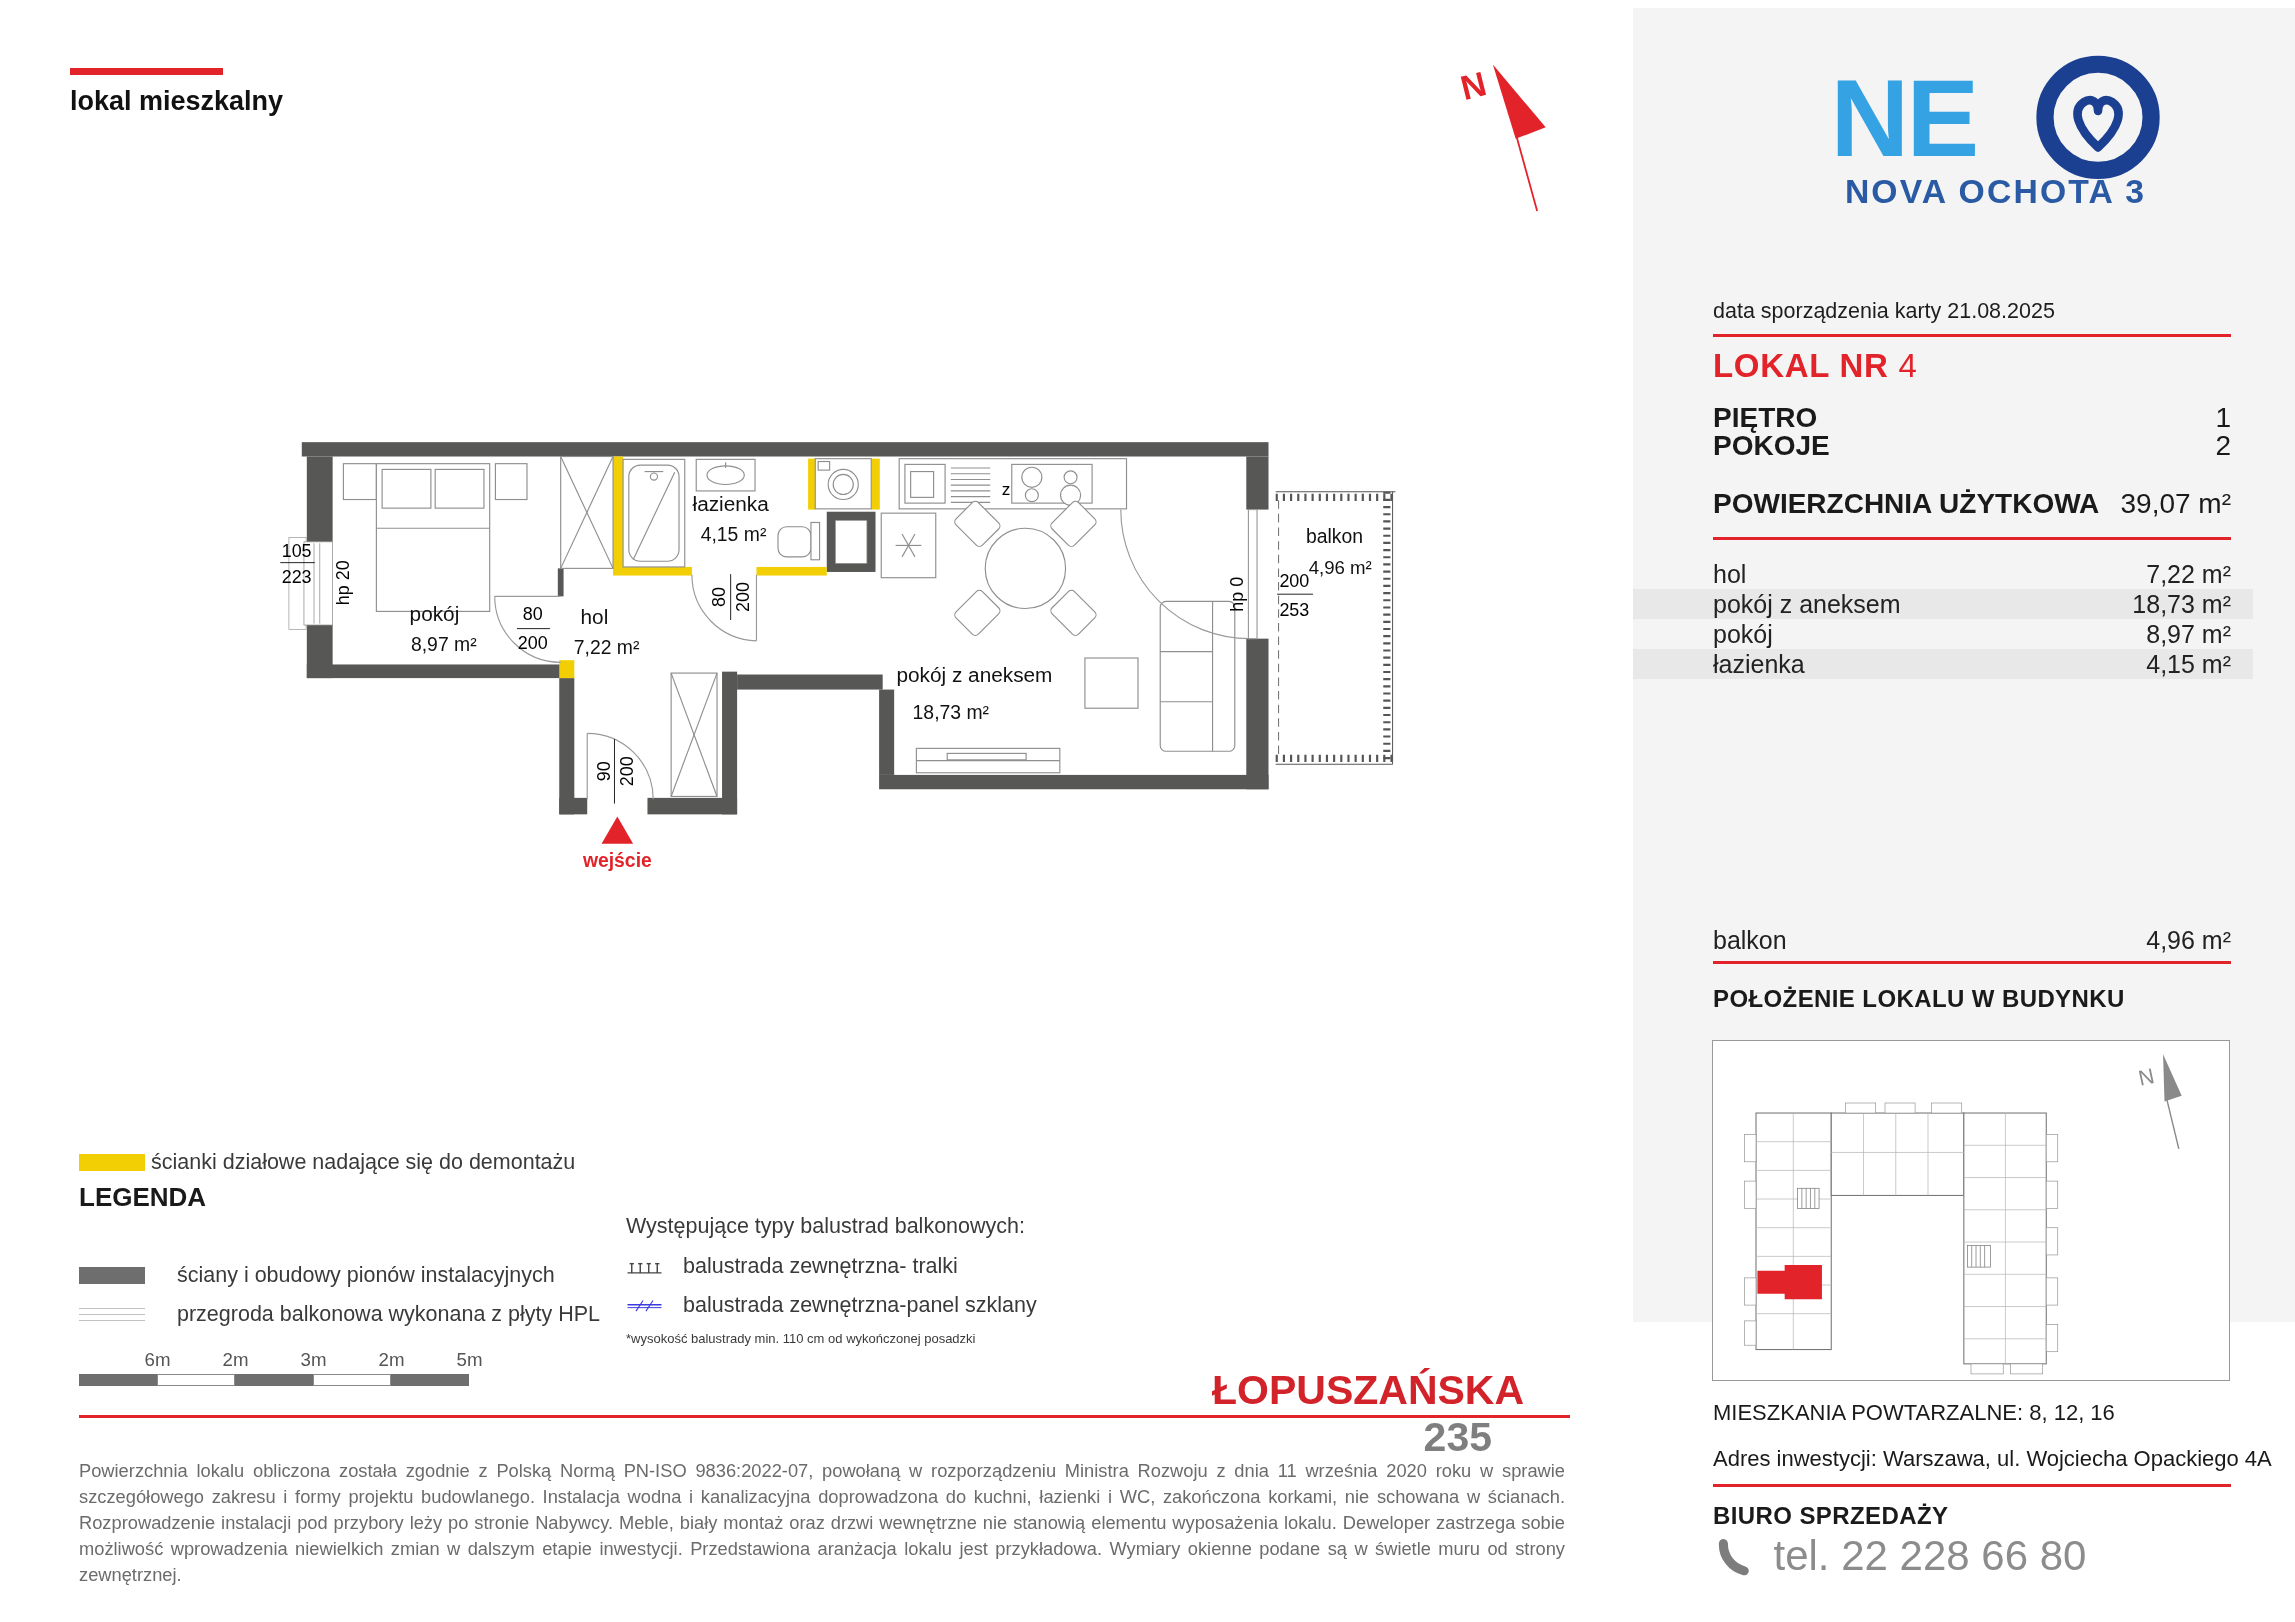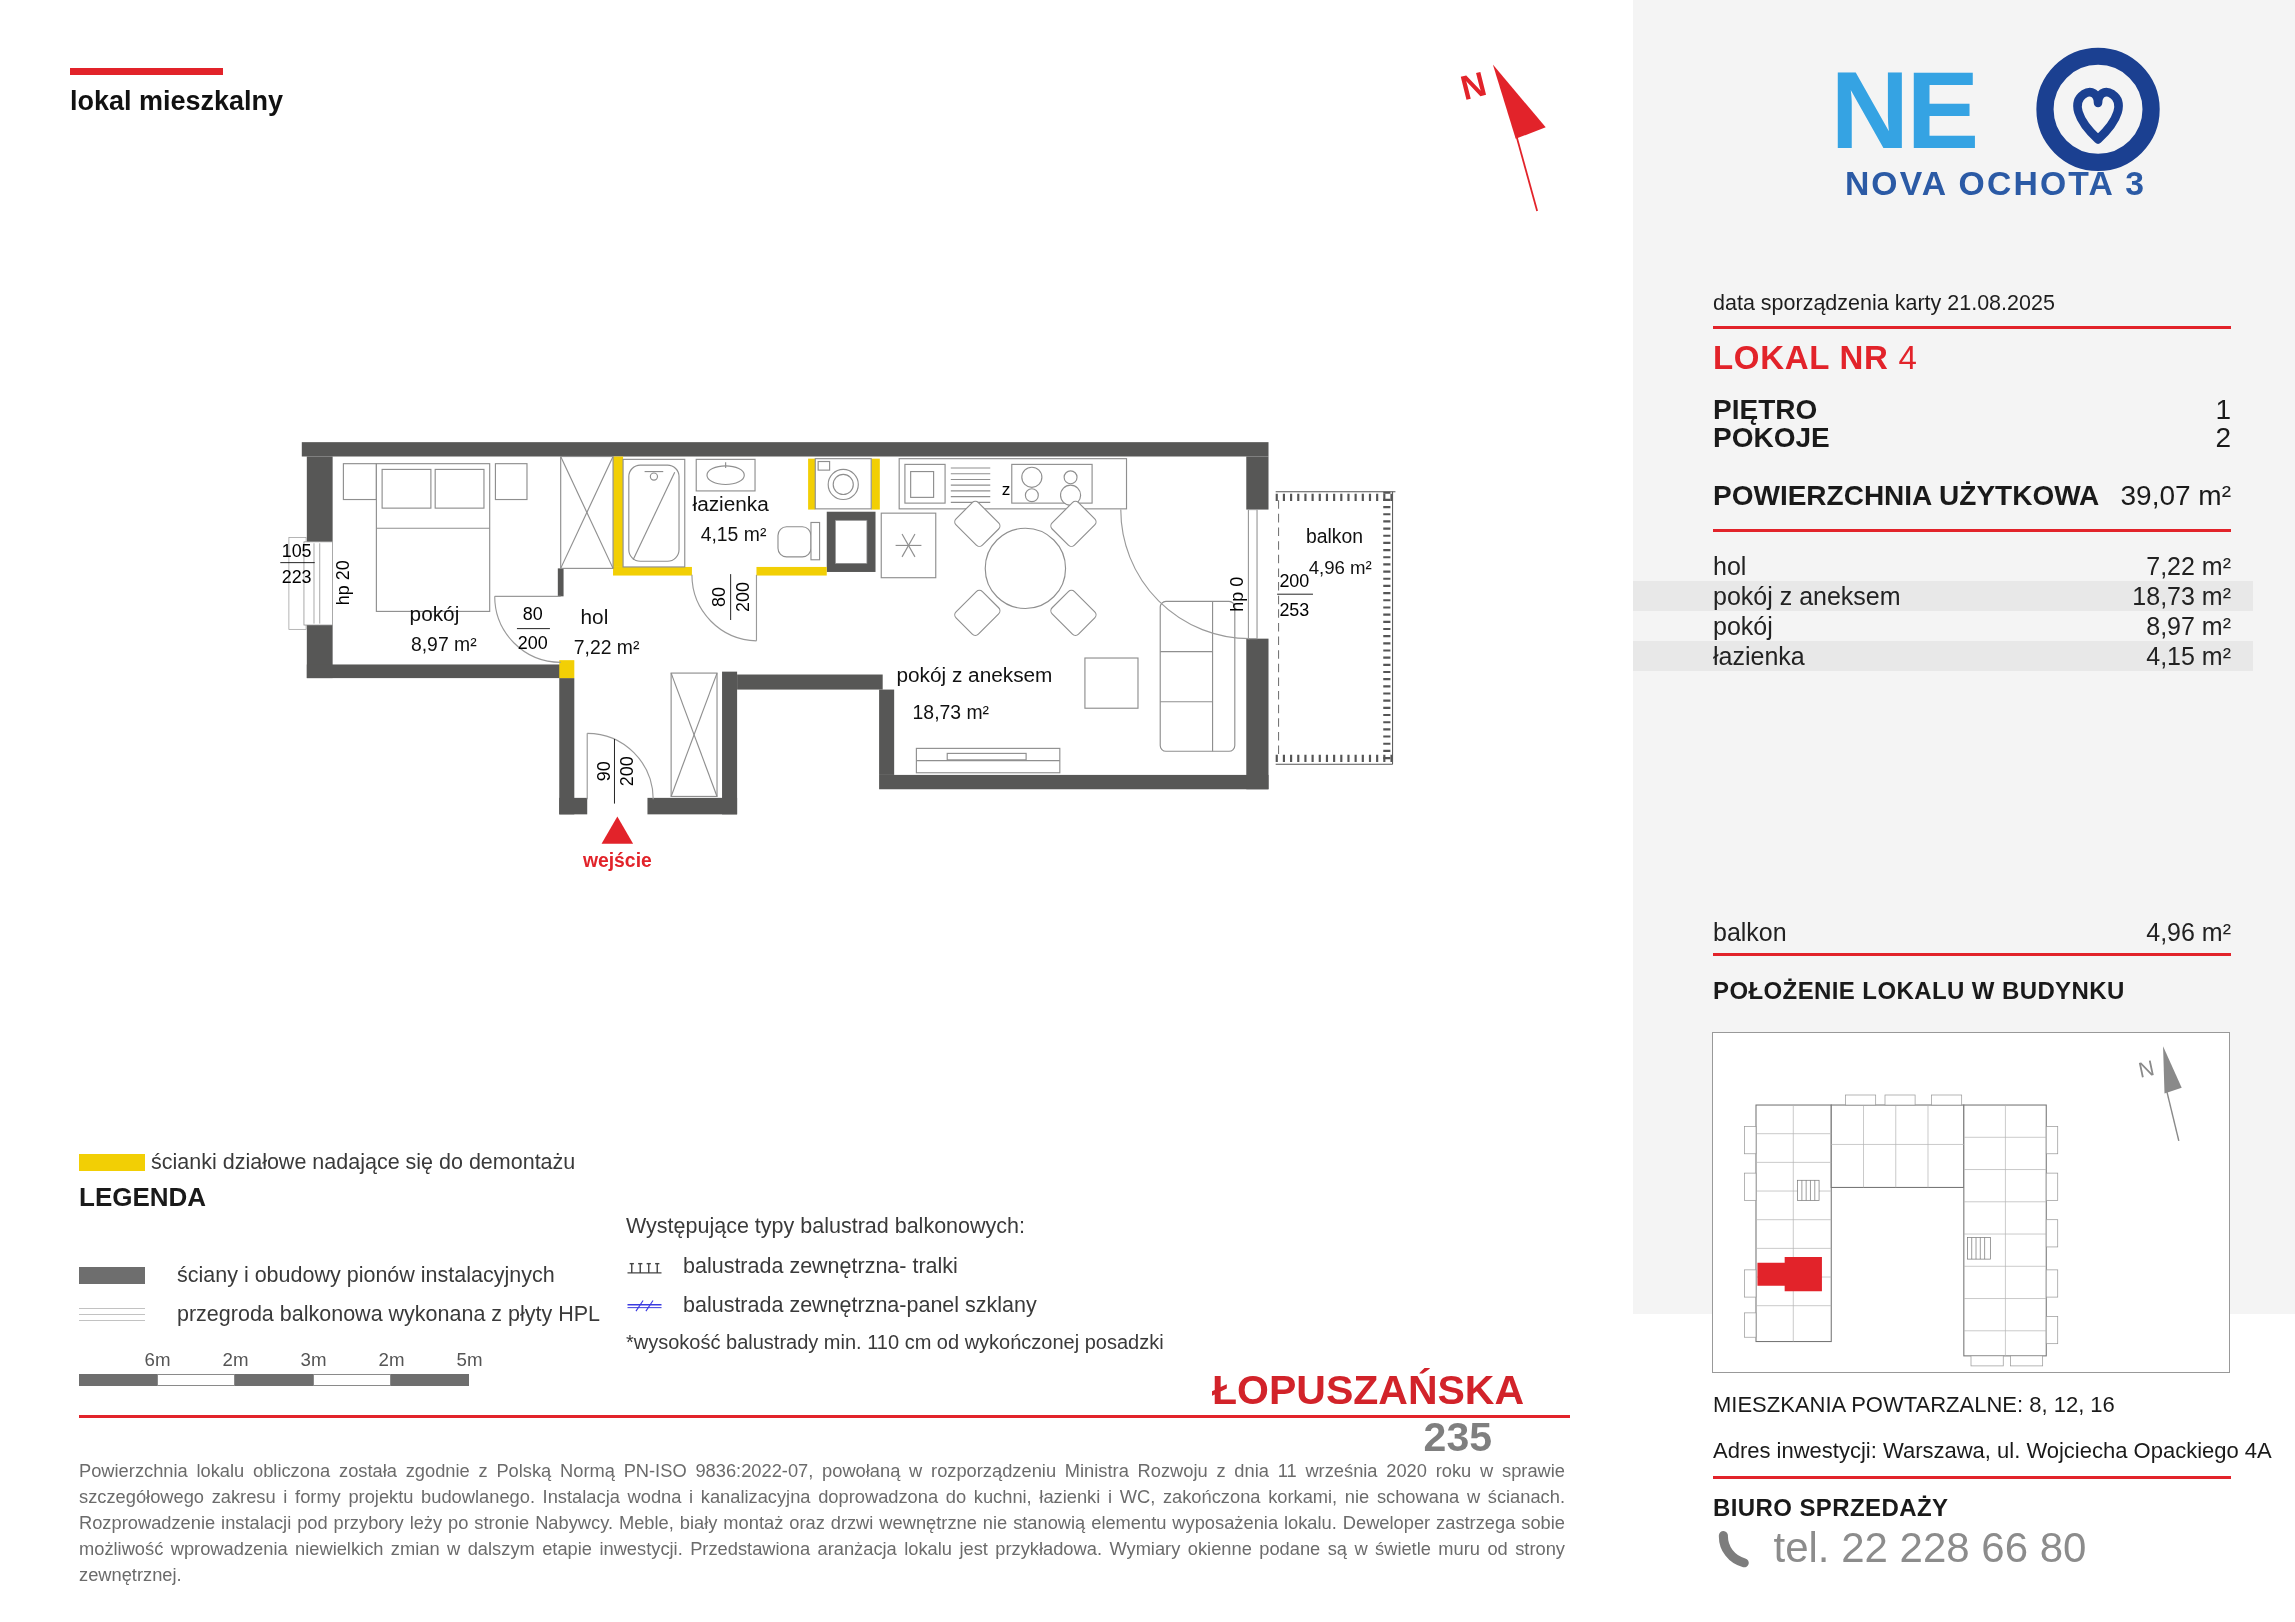--- a/index.html
+++ b/index.html
@@ -22,21 +22,21 @@
   .scalebar{position:absolute;left:79px;top:1374px;display:flex;height:11.5px;}
   .scalebar i{width:78px;height:11.5px;box-sizing:border-box;}
   .seg-d{background:#6e6e6e;}
   .seg-w{background:#fff;border:0.7px solid #8a8a8a;}
   .rule{position:absolute;height:2.9px;background:#e2232a;}
   .disclaimer{position:absolute;left:79px;top:1458px;width:1486px;font-size:18.3px;line-height:1.42;color:#6b6b6b;text-align:justify;}
   .project-logo{position:absolute;left:1212px;top:1367px;width:280px;text-align:right;font-size:41px;font-weight:bold;letter-spacing:0;}
   .project-logo .p1{color:#d2232a;}
   .project-logo .p2{color:#7f7f7f;}
   
-  .side{position:absolute;left:1633px;top:0;width:663px;height:1314px;background:#f4f4f4;}
+  .side{position:absolute;left:1633px;top:8px;width:663px;height:1314px;background:#f4f4f4;}
   .side .rule{left:80px;width:518px;}
   .date{position:absolute;left:80px;width:518px;top:291px;font-size:21.5px;color:#1d1d1d;}
   .unit-title{position:absolute;left:80px;top:339px;font-size:33px;font-weight:bold;color:#e2232a;letter-spacing:0.7px;}
   .unit-title .num{font-weight:normal;margin-left:10px;}
   .arow{position:absolute;left:80px;width:518px;height:29px;display:flex;justify-content:space-between;align-items:center;}
   .arow .al{font-size:28px;font-weight:bold;}
   .arow .av{font-size:28px;}
   .band{position:absolute;left:0;width:620px;height:30px;background:#e8e8e8;}
   .rrow{position:absolute;left:80px;width:518px;height:30px;display:flex;justify-content:space-between;align-items:center;font-size:25px;color:#222;}
   .sec-head{position:absolute;left:80px;top:977px;font-size:24px;font-weight:600;letter-spacing:0.4px;}
@@ -287,21 +287,21 @@
   </div>
   <div class="brow" style="left:626px;top:1293px;">
     <svg width="37" height="17" viewBox="0 0 52 24">
       <line x1="2" y1="11" x2="50" y2="11" stroke="#3a3ae0" stroke-width="2"></line>
       <line x1="2" y1="15" x2="50" y2="15" stroke="#3a3ae0" stroke-width="1.4"></line>
       <line x1="14" y1="20" x2="24" y2="5" stroke="#3a3ae0" stroke-width="1.6"></line>
       <line x1="28" y1="20" x2="38" y2="5" stroke="#3a3ae0" stroke-width="1.6"></line>
     </svg>
     <div class="txt">balustrada zewnętrzna-panel szklany</div>
   </div>
-  <div class="abs" style="left:626px;top:1331px;font-size:20px;color:#3a3a3a;">*wysokość balustrady min. 110 cm od wykończonej posadzki</div>
+  <div class="abs" style="left:626px;top:1331px;font-size:13px;color:#3a3a3a;">*wysokość balustrady min. 110 cm od wykończonej posadzki</div>
 
   <span class="scale-label" style="left:136px;top:1349px;">6m</span>
   <span class="scale-label" style="left:214px;top:1349px;">2m</span>
   <span class="scale-label" style="left:292px;top:1349px;">3m</span>
   <span class="scale-label" style="left:370px;top:1349px;">2m</span>
   <span class="scale-label" style="left:448px;top:1349px;">5m</span>
   <div class="scalebar">
     <i class="seg-d"></i>
       <i class="seg-w"></i>
       <i class="seg-d"></i>

